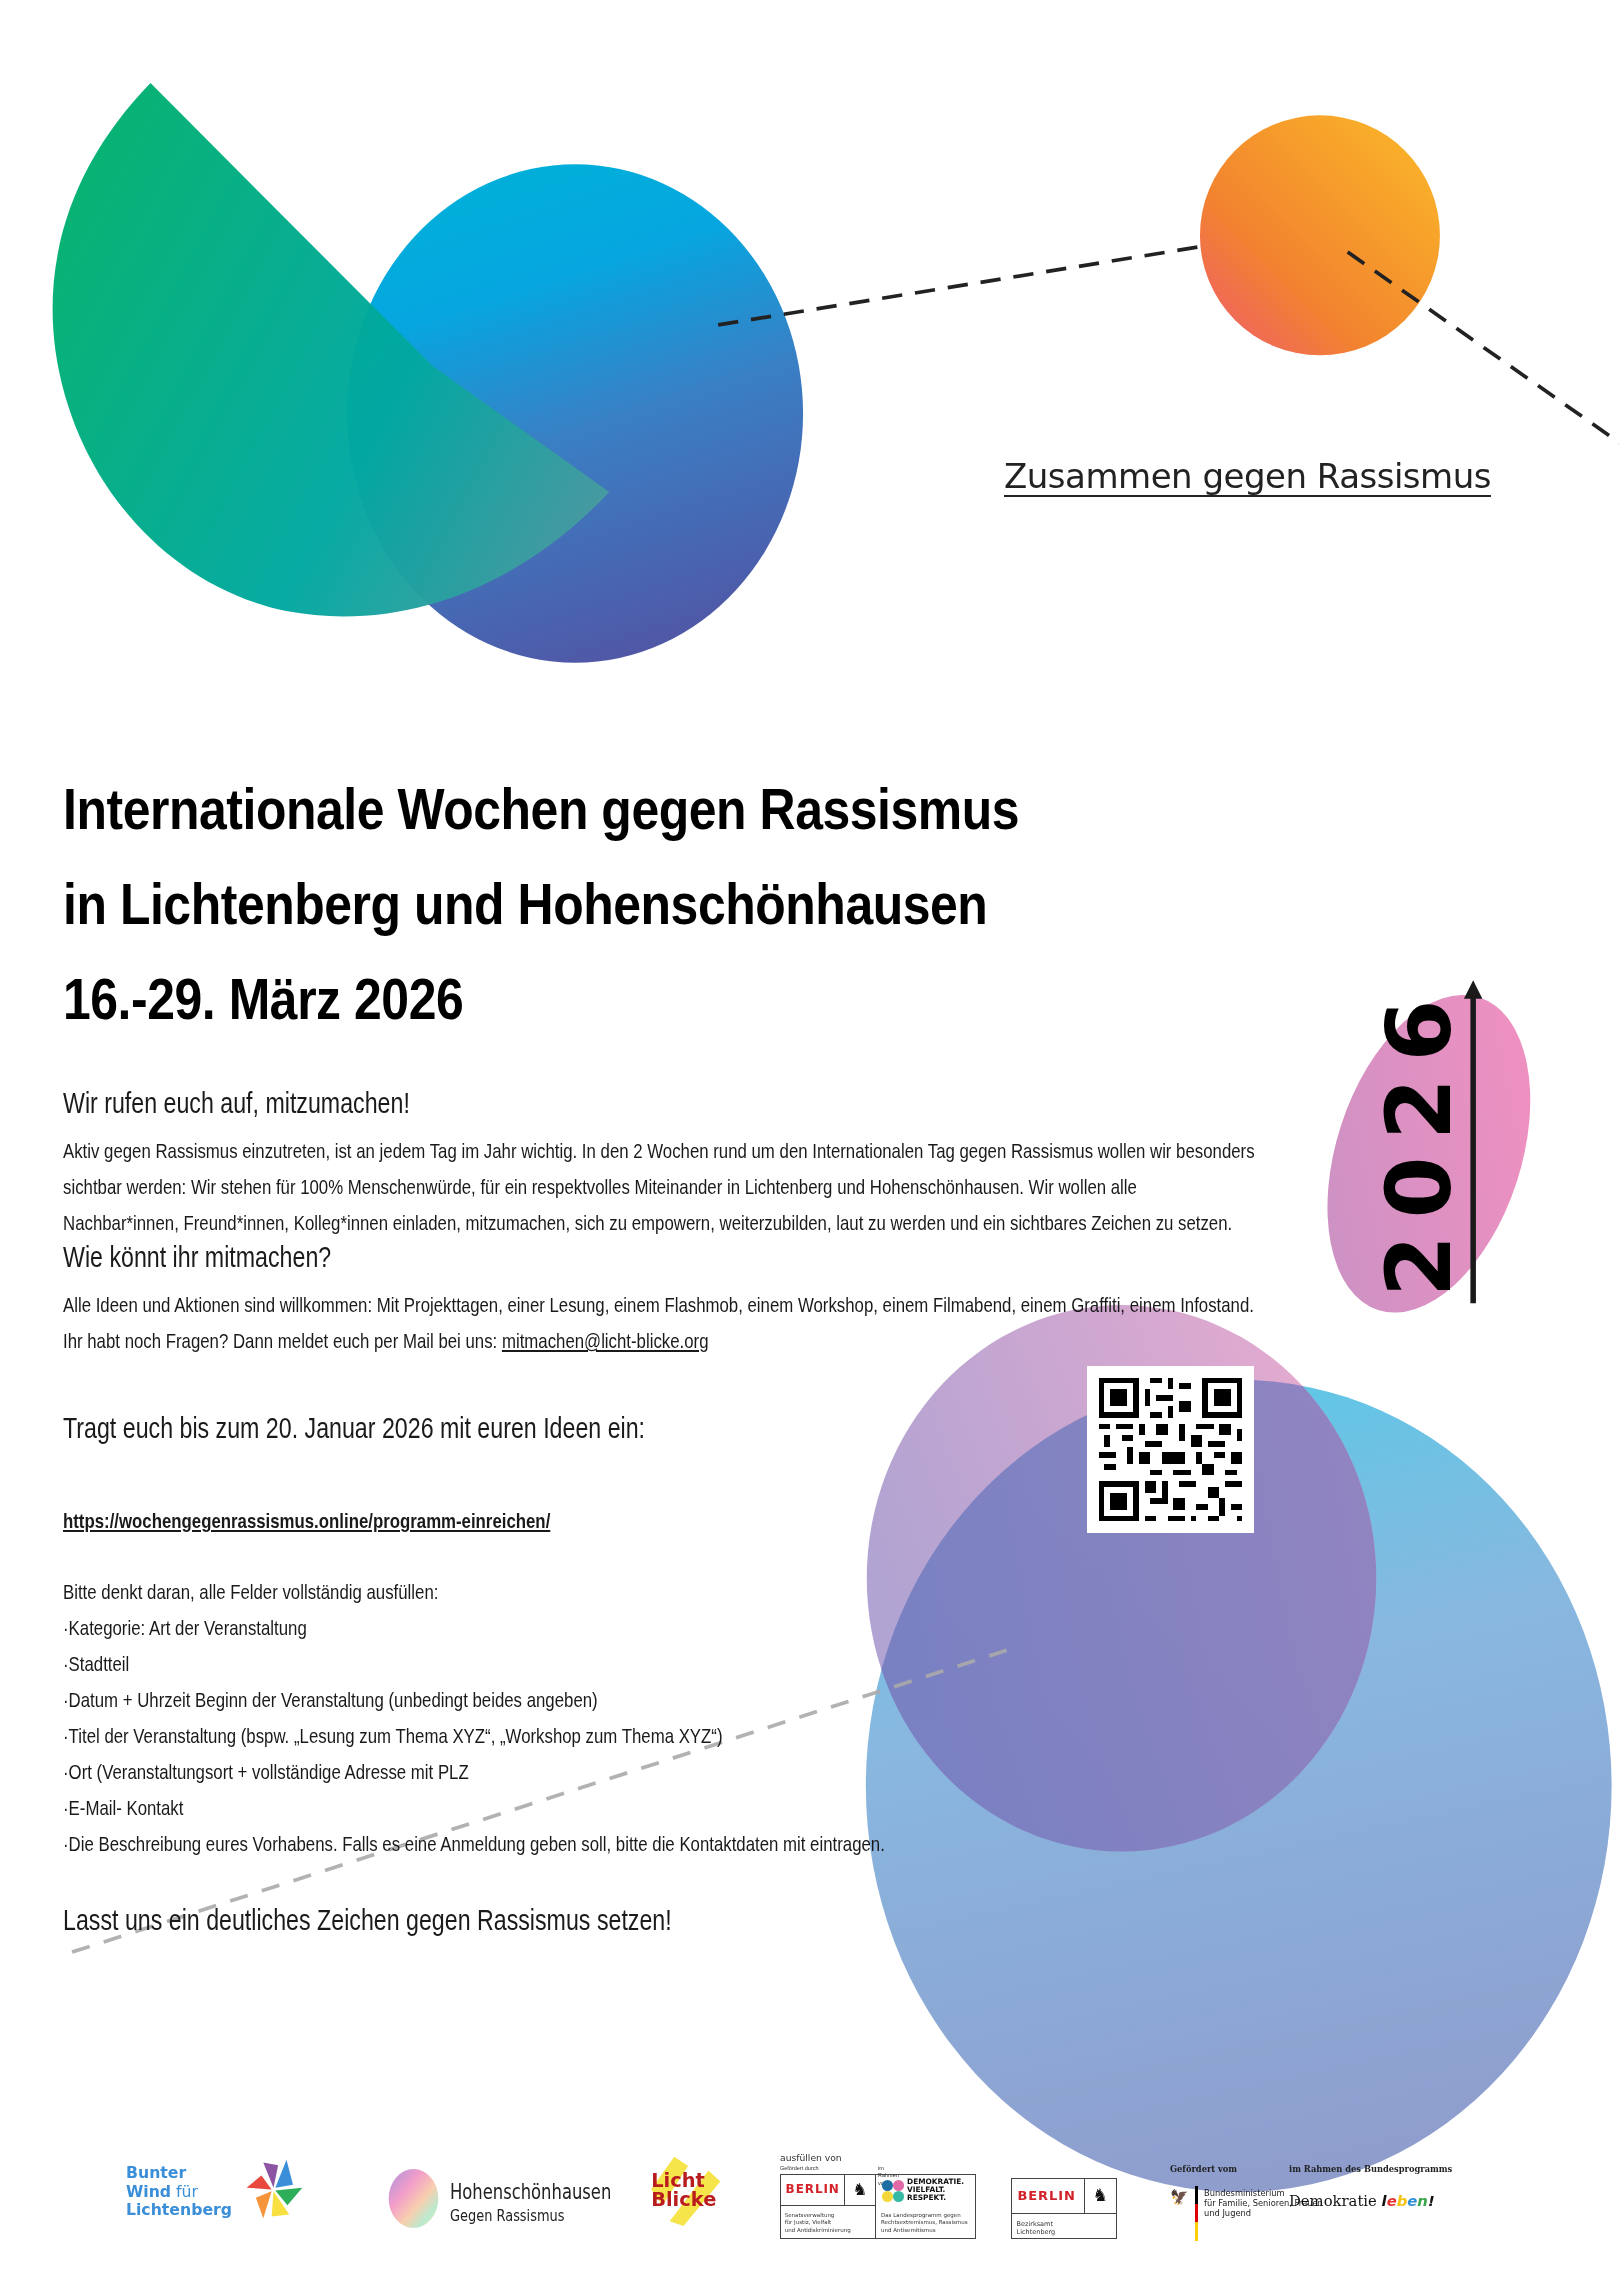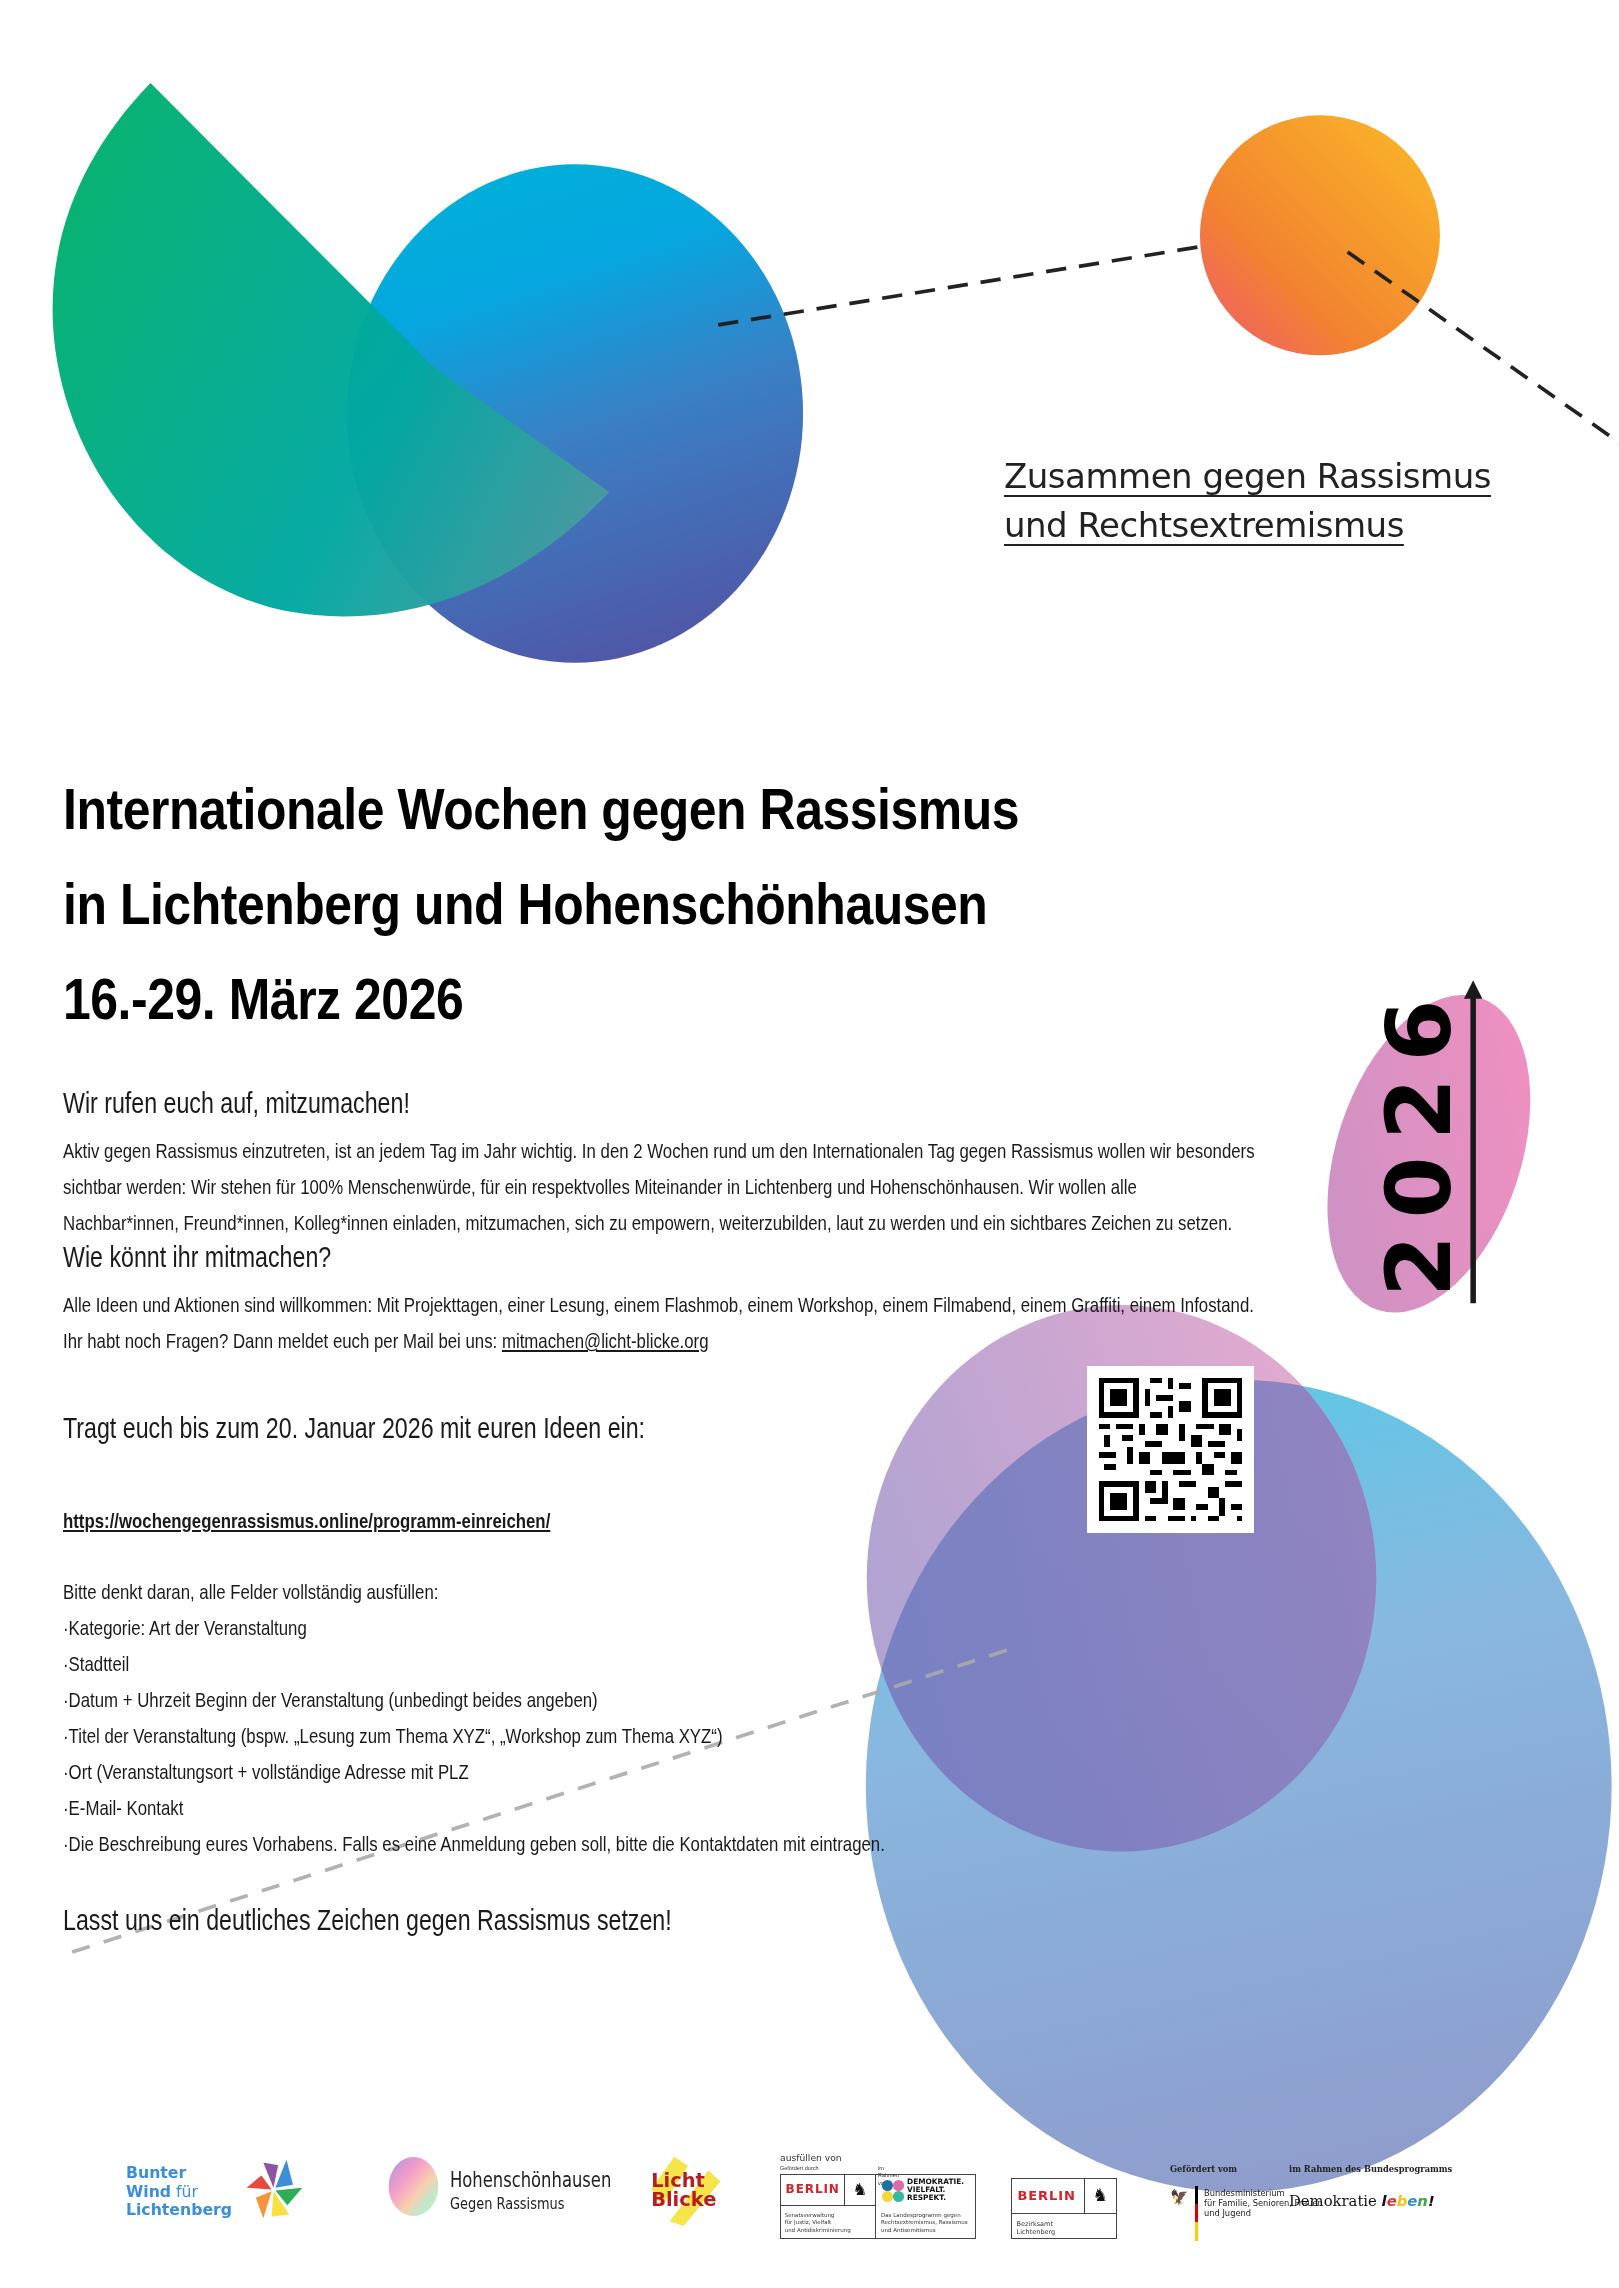--- a/index.html
+++ b/index.html
@@ -88,21 +88,20 @@
   <clipPath id="clipLilac">
       <ellipse cx="1215" cy="1710" rx="276" ry="296"></ellipse>
     </clipPath>
   <ellipse cx="1342" cy="1935" rx="404" ry="440" fill="#5a6cb8" opacity="0.55" clip-path="url(#clipLilac)"></ellipse>
 
   <line x1="78" y1="2115" x2="1100" y2="1785" stroke="#aaaaaa" stroke-width="4" stroke-dasharray="20 16" opacity="0.9"></line>
 </svg>
 
 <div class="abs tagline">
   <div>Zusammen gegen Rassismus</div>
-  <div>und Rechtsextremismus</div>
 </div>
 
 <div class="abs title">
   <div>Internationale Wochen gegen Rassismus</div>
   <div>in Lichtenberg und Hohenschönhausen</div>
   <div>16.-29. März 2026</div>
 </div>
 
 <div class="year-text">2026</div>
 
@@ -209,21 +208,21 @@
     <svg style="position:absolute; left:115px; top:-7.4px;" width="65" height="65" viewBox="0 0 70 70">
       <polygon points="35,33 24,6 40,9" fill="#8c54a3"></polygon>
       <polygon points="37,33 49,3 56,30" fill="#3a8fd8"></polygon>
       <polygon points="37,36 66,33 50,52" fill="#2dae58"></polygon>
       <polygon points="35,37 52,62 33,64" fill="#f7e040"></polygon>
       <polygon points="33,37 24,66 16,44" fill="#f5943a"></polygon>
       <polygon points="33,35 6,33 22,20" fill="#e8493c"></polygon>
     </svg>
   </div>
 
-  <div class="logo" style="left:385px; top:14px;">
+  <div class="logo" style="left:385px; top:26px;">
     <svg width="57" height="63" viewBox="0 0 62 68">
       <defs>
         <linearGradient id="gRain" x1="0" y1="0" x2="1" y2="1">
           <stop offset="0" stop-color="#9a7fd6"></stop>
           <stop offset="0.35" stop-color="#f08cc0"></stop>
           <stop offset="0.6" stop-color="#f7c6a0"></stop>
           <stop offset="0.8" stop-color="#aee6c8"></stop>
           <stop offset="1" stop-color="#f8ea8a"></stop>
         </linearGradient>
       </defs>

